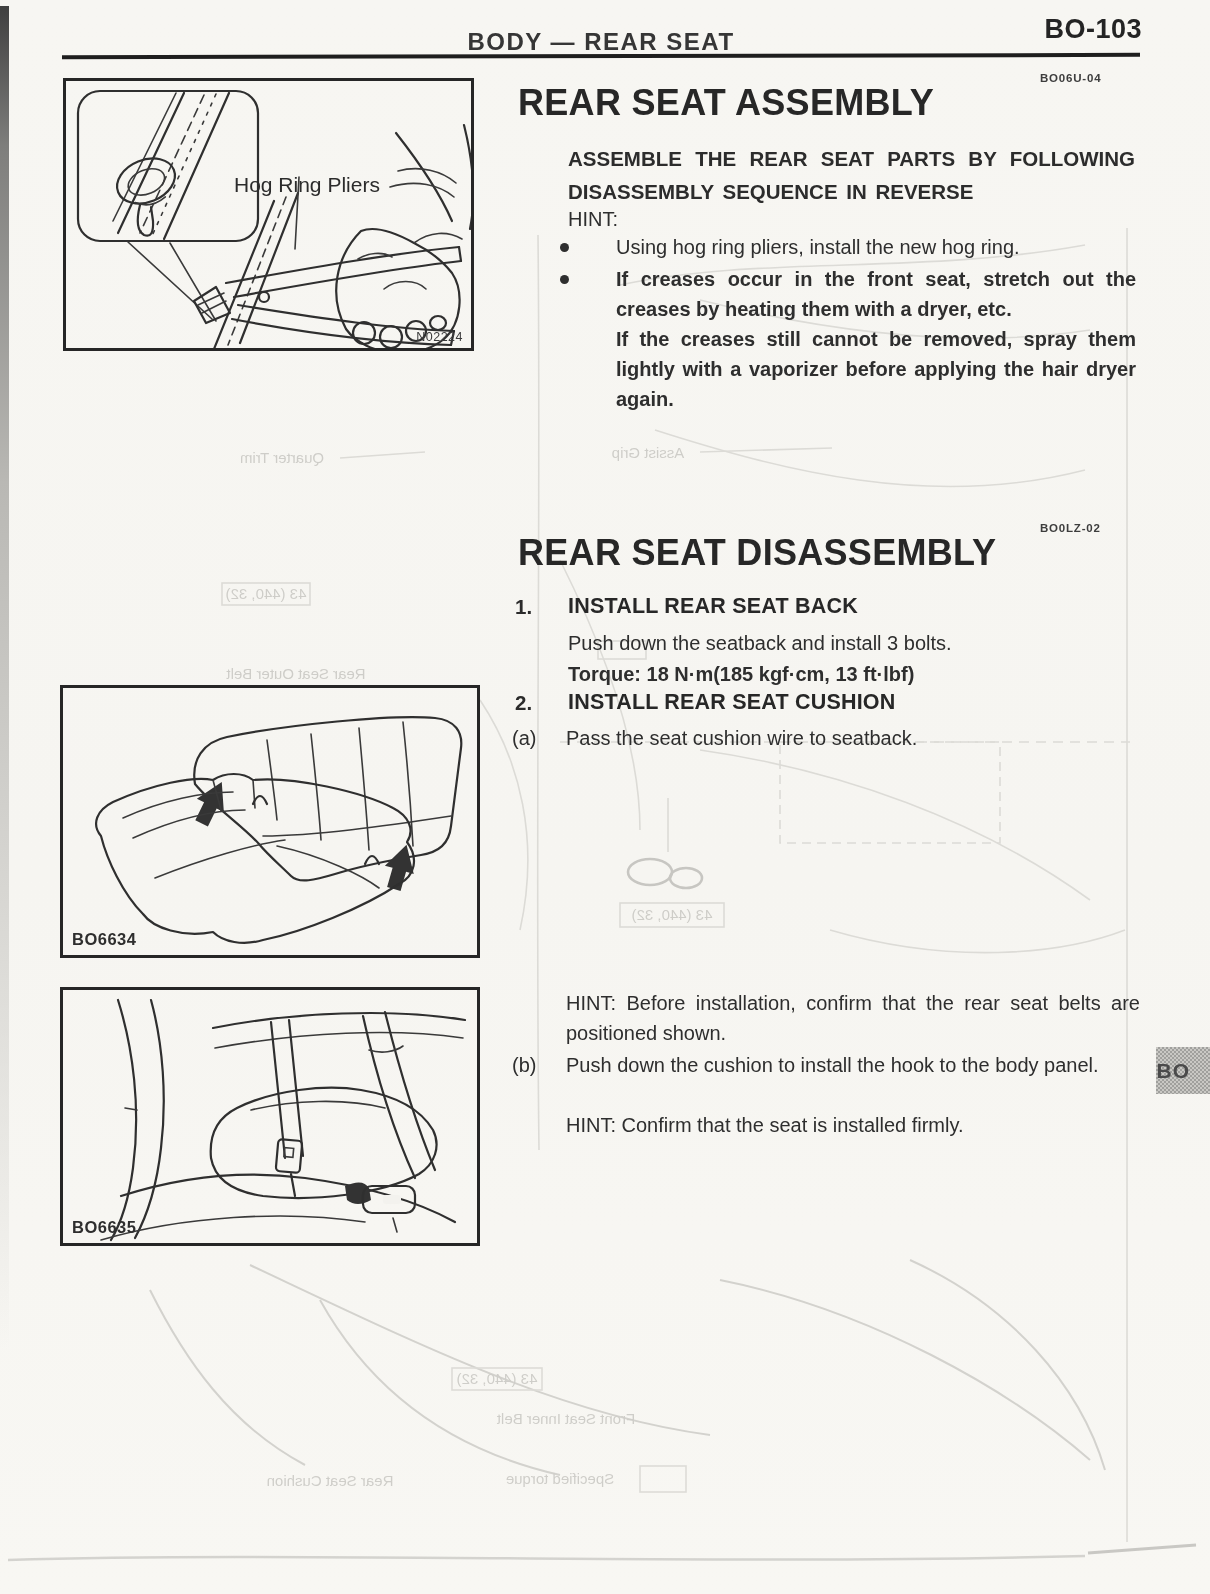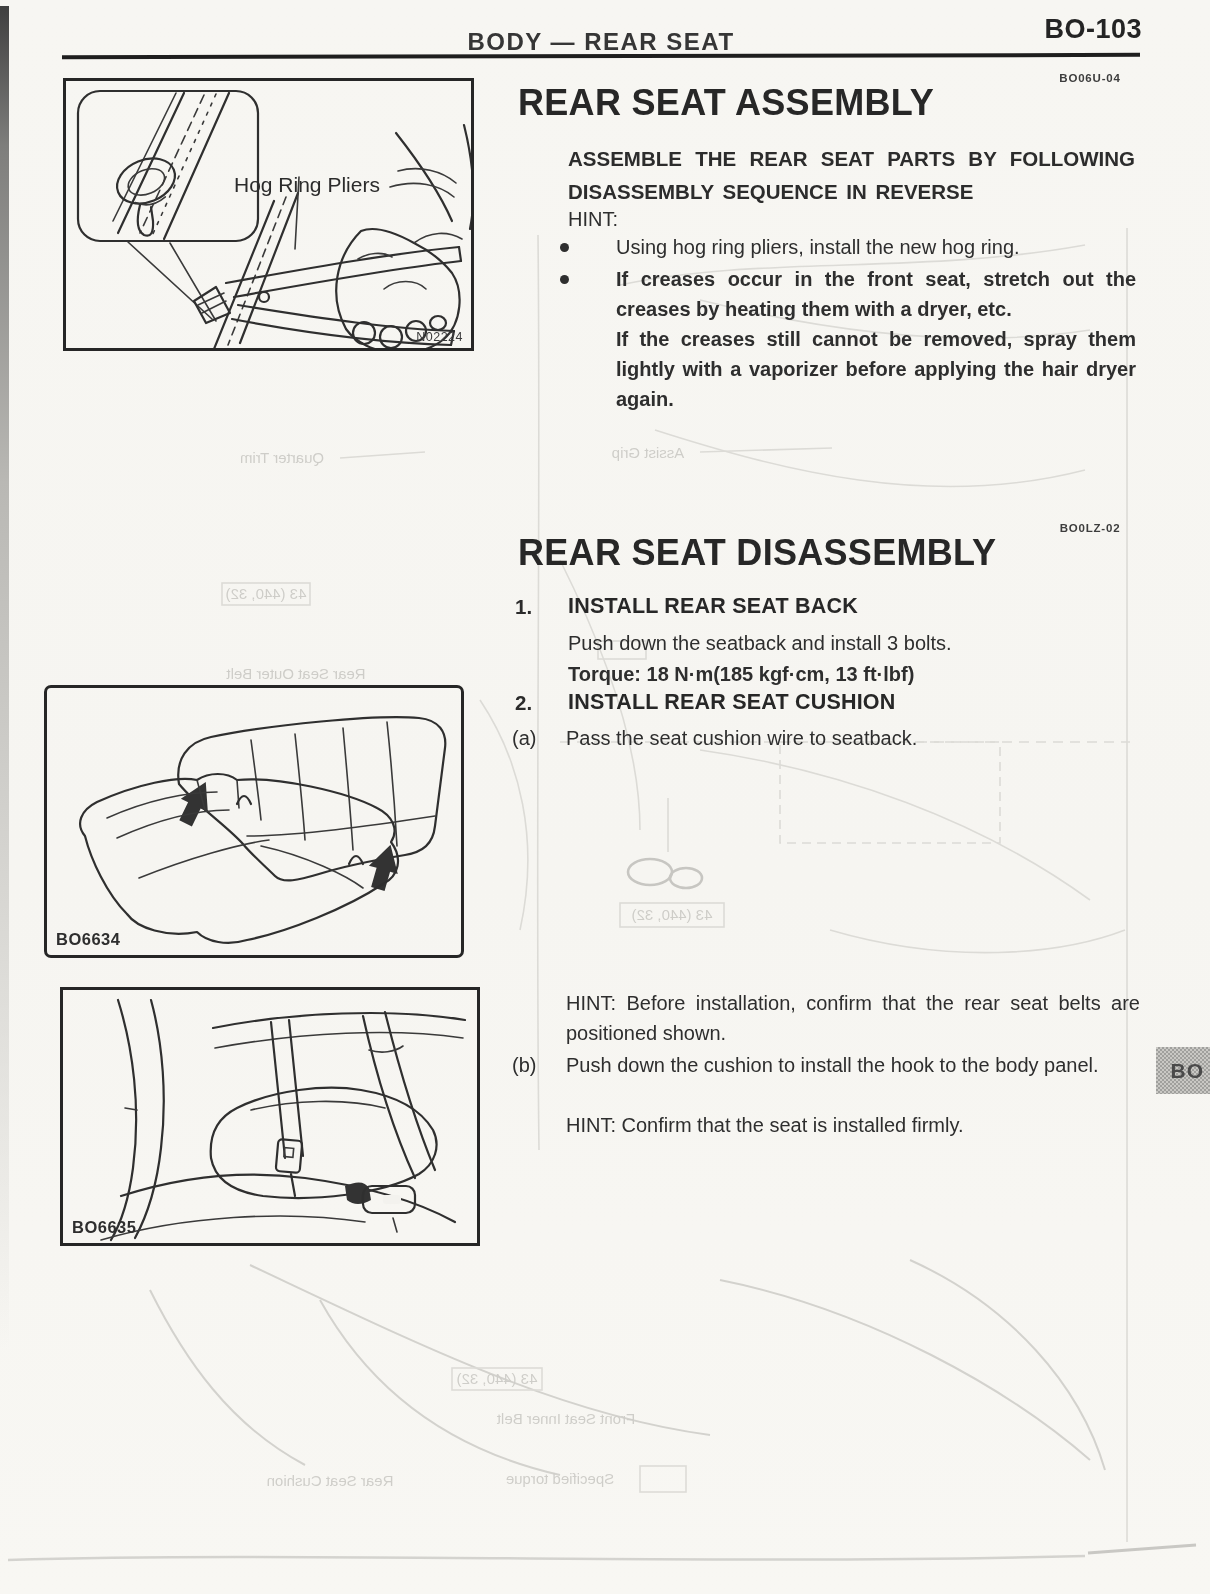--- a/index.html
+++ b/index.html
@@ -14,21 +14,21 @@
     left:0;top:6px;width:9px;height:1400px;
     background:linear-gradient(180deg,#3f3f3f 0%,#7e7e7c 10%,#b9b8b4 34%,#d6d5d1 62%,rgba(232,231,227,0) 96%);
   }
   
   #hdr-title{left:601px;top:28px;transform:translateX(-50%);
     font-size:24px;font-weight:700;letter-spacing:1.5px;color:#363636;white-space:nowrap;}
   #hdr-pageno{left:1030px;top:14px;width:112px;text-align:right;
     font-size:27px;font-weight:700;letter-spacing:.5px;color:#242424;}
   #hdr-rule{left:62px;top:54px;width:1078px;height:4px;background:#1e1e1e;transform:rotate(-0.12deg);}
   
-  .refcode{width:100px;text-align:center;font-size:11.5px;font-weight:700;letter-spacing:.8px;color:#3d3d3d;}
+  .refcode{width:100px;text-align:left;font-size:11.5px;font-weight:700;letter-spacing:.8px;color:#3d3d3d;}
   
   .h1{font-size:36px;font-weight:700;letter-spacing:.3px;color:#272727;white-space:nowrap;}
   .b{font-weight:700;}
   .body{font-size:20px;line-height:30px;color:#2e2e2e;}
   .just{text-align:justify;}
   .prewrap{white-space:pre-line;font-weight:bold;}
   .lead{font-size:20.5px;line-height:33px;font-weight:700;color:#2c2c2c;word-spacing:3px;}
   .stepnum{font-size:20.5px;font-weight:700;color:#2b2b2b;}
   .stephead{font-size:21.5px;font-weight:700;letter-spacing:.2px;color:#272727;white-space:nowrap;}
   
@@ -41,21 +41,21 @@
   .lnthin{stroke:#3a3a3a;stroke-width:1.6;fill:none;stroke-linecap:round;}
   .fill-dark{fill:#333;stroke:none;}
   
   .bullet-row{position:absolute;display:flex;width:578px;}
   .dot{width:9px;height:9px;border-radius:50%;background:#2e2e2e;margin-top:11px;flex:none;}
   .bullet-text{margin-left:47px;width:520px;}
   
   #tab-bo{
     left:1156px;top:1047px;width:54px;height:47px;
     background:repeating-conic-gradient(#a0a09d 0% 25%, #c9c8c4 0% 50%) 0 0/4px 4px;
-    display:flex;align-items:center;justify-content:flex-end;padding-right:6px;box-sizing:border-box;
+    display:flex;align-items:center;justify-content:flex-end;padding-right:20px;box-sizing:border-box;
     font-size:21px;font-weight:700;color:#4a4a4a;letter-spacing:1px;
   }
   
   #ghost{left:0;top:0;pointer-events:none;}
   .gtxt{font-size:15px;fill:#aeada8;}
   .gln{stroke:#c7c6c1;stroke-width:1.6;fill:none;}
   .gln2{stroke:#b6b5b0;stroke-width:2;fill:none;}
   .gdark{stroke:#a2a19c;stroke-width:2.6;fill:none;}
 </style>
 </head>
@@ -188,21 +188,21 @@
   <div class="abs stephead" style="left:568px;top:594px;">INSTALL REAR SEAT BACK</div>
   <div class="abs body" style="left:568px;top:628px;width:575px;">Push down the seatback and install 3 bolts.</div>
   <div class="abs body b" style="left:568px;top:659px;width:575px;">Torque: 18 N·m(185 kgf·cm, 13 ft·lbf)</div>
 
   <div class="abs stepnum" style="left:515px;top:691px;">2.</div>
   <div class="abs stephead" style="left:568px;top:690px;">INSTALL REAR SEAT CUSHION</div>
 
   <div class="abs body" style="left:512px;top:723px;">(a)</div>
   <div class="abs body" style="left:566px;top:723px;width:578px;">Pass the seat cushion wire to seatback.</div>
 
-  <div class="abs fig" style="left:44px;top:685px;width:414px;height:267px;border-radius:7px;">
+  <div class="abs fig" style="left:60px;top:685px;width:414px;height:267px;">
     <svg width="414" height="267" viewBox="0 0 414 267">
 
       <path class="ln" d="M132 96 C128 72 140 54 164 49 C222 37 330 26 372 30 C392 32 400 44 398 60 L388 138 C386 156 376 164 358 167 C328 172 298 178 272 186 C252 192 236 196 228 188 C218 178 204 166 196 156 C180 138 150 118 132 96 Z"></path>
       <path class="lnthin" d="M204 52 C208 82 212 112 214 132"></path>
       <path class="lnthin" d="M248 46 C252 84 256 122 258 152"></path>
       <path class="lnthin" d="M296 40 C300 84 304 132 306 162"></path>
       <path class="lnthin" d="M340 34 C344 72 348 122 350 158"></path>
       <path class="lnthin" d="M200 148 C252 148 322 138 388 128"></path>
 
       <g transform="translate(150 112) rotate(26)">

